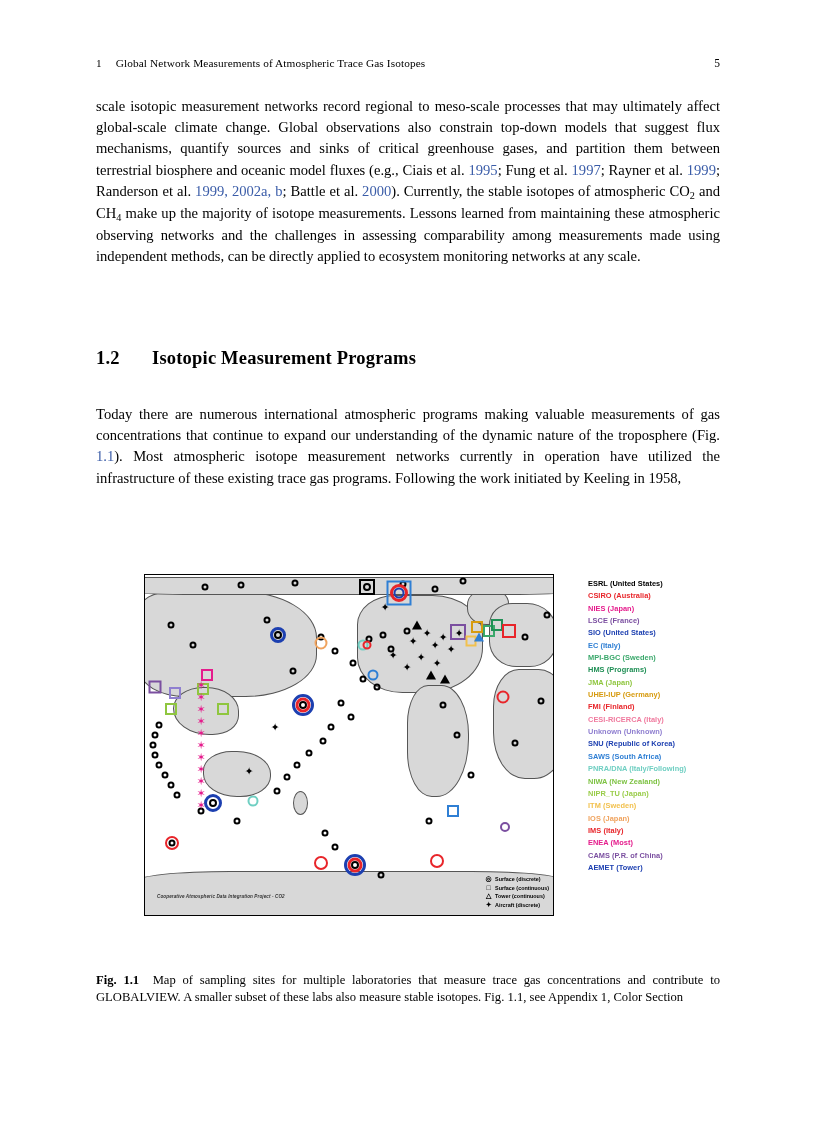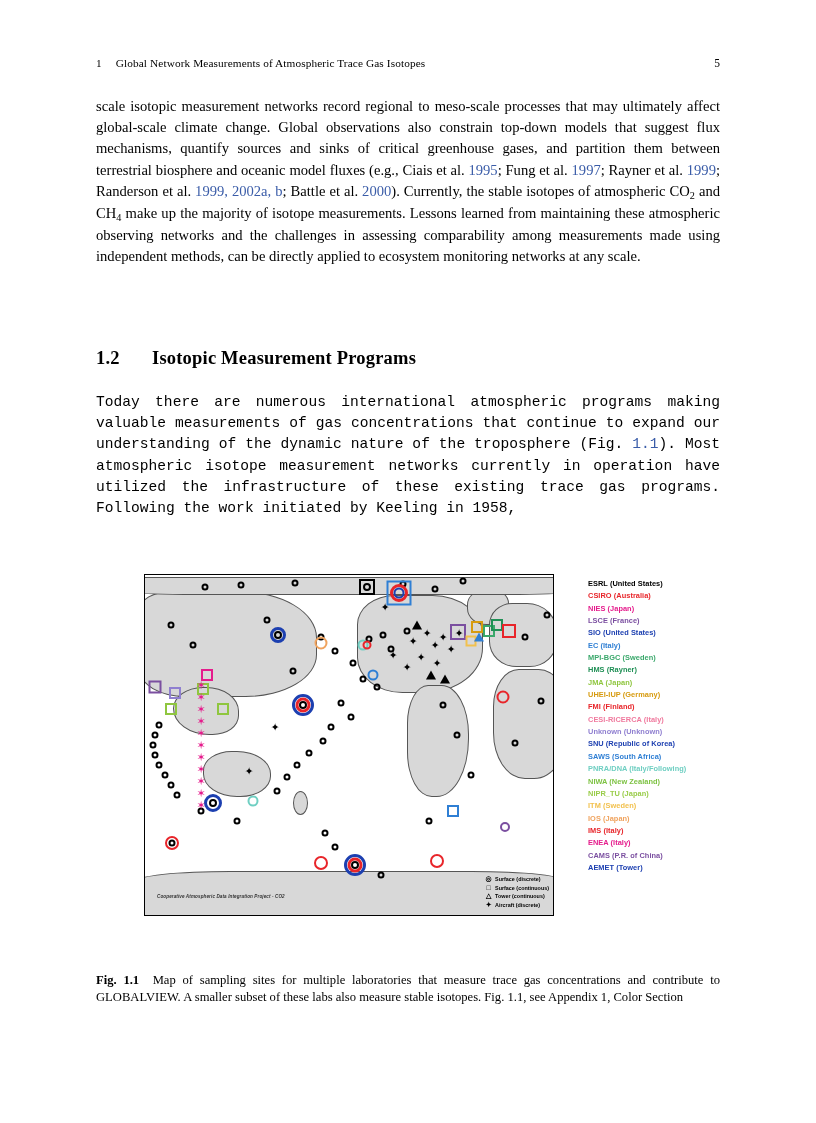--- a/index.html
+++ b/index.html
@@ -42,21 +42,21 @@
     position: absolute;
     left: 96px;
     width: 624px;
     font-size: 14.6px;
     line-height: 21.2px;
     text-align: justify;
     text-justify: inter-word;
     hyphens: none;
   }
   #para1 { top: 96px; }
-  #para2 { top: 392px; font-family: Liberation Mono, monospace; }
+  #para2 { top: 404px; }
 
   .ref { color: #3a5ca8; }
   sub { font-size: 70%; vertical-align: baseline; position: relative; top: .32em; }
 
   
   .sect-head {
     position: absolute;
     left: 96px;
     top: 348px;
     width: 624px;
@@ -447,35 +447,35 @@
     </div>
 
     <div class="lab-legend">
       <div style="color:#000000">ESRL (United States)</div>
       <div style="color:#e8252a">CSIRO (Australia)</div>
       <div style="color:#e51c8c">NIES (Japan)</div>
       <div style="color:#7b4fa0">LSCE (France)</div>
       <div style="color:#1c3fb0">SIO (United States)</div>
       <div style="color:#2f7fd4">EC (Italy)</div>
       <div style="color:#3aa86b">MPI-BGC (Sweden)</div>
-      <div style="color:#1f8f55">HMS (Rayner)</div>
+      <div style="color:#1f8f55">HMS (Programs)</div>
       <div style="color:#8fc63f">JMA (Japan)</div>
       <div style="color:#d79b10">UHEI-IUP (Germany)</div>
       <div style="color:#e8252a">FMI (Finland)</div>
       <div style="color:#f07a9e">CESI-RICERCA (Italy)</div>
       <div style="color:#8f7fd0">Unknown (Unknown)</div>
       <div style="color:#1c3fb0">SNU (Republic of Korea)</div>
       <div style="color:#2f7fd4">SAWS (South Africa)</div>
       <div style="color:#6fcfc2">PNRA/DNA (Italy/Following)</div>
       <div style="color:#7dc242">NIWA (New Zealand)</div>
       <div style="color:#9acd4a">NIPR_TU (Japan)</div>
       <div style="color:#f2c14e">ITM (Sweden)</div>
       <div style="color:#f0a35e">IOS (Japan)</div>
       <div style="color:#e8252a">IMS (Italy)</div>
-      <div style="color:#e51c8c">ENEA (Italy)</div>
+      <div style="color:#e51c8c">ENEA (Most)</div>
       <div style="color:#7b4fa0">CAMS (P.R. of China)</div>
       <div style="color:#1c3fb0">AEMET (Tower)</div>
     </div>
   </div>
 
   <div class="caption">
     <b>Fig. 1.1</b>&nbsp;&nbsp;<span>Map of sampling sites for multiple laboratories that measure trace gas concentrations and contribute to GLOBALVIEW. A smaller subset of these labs also measure stable isotopes. Fig. 1.1, see Appendix 1, Color Section</span>
   </div>
 
 </div>

